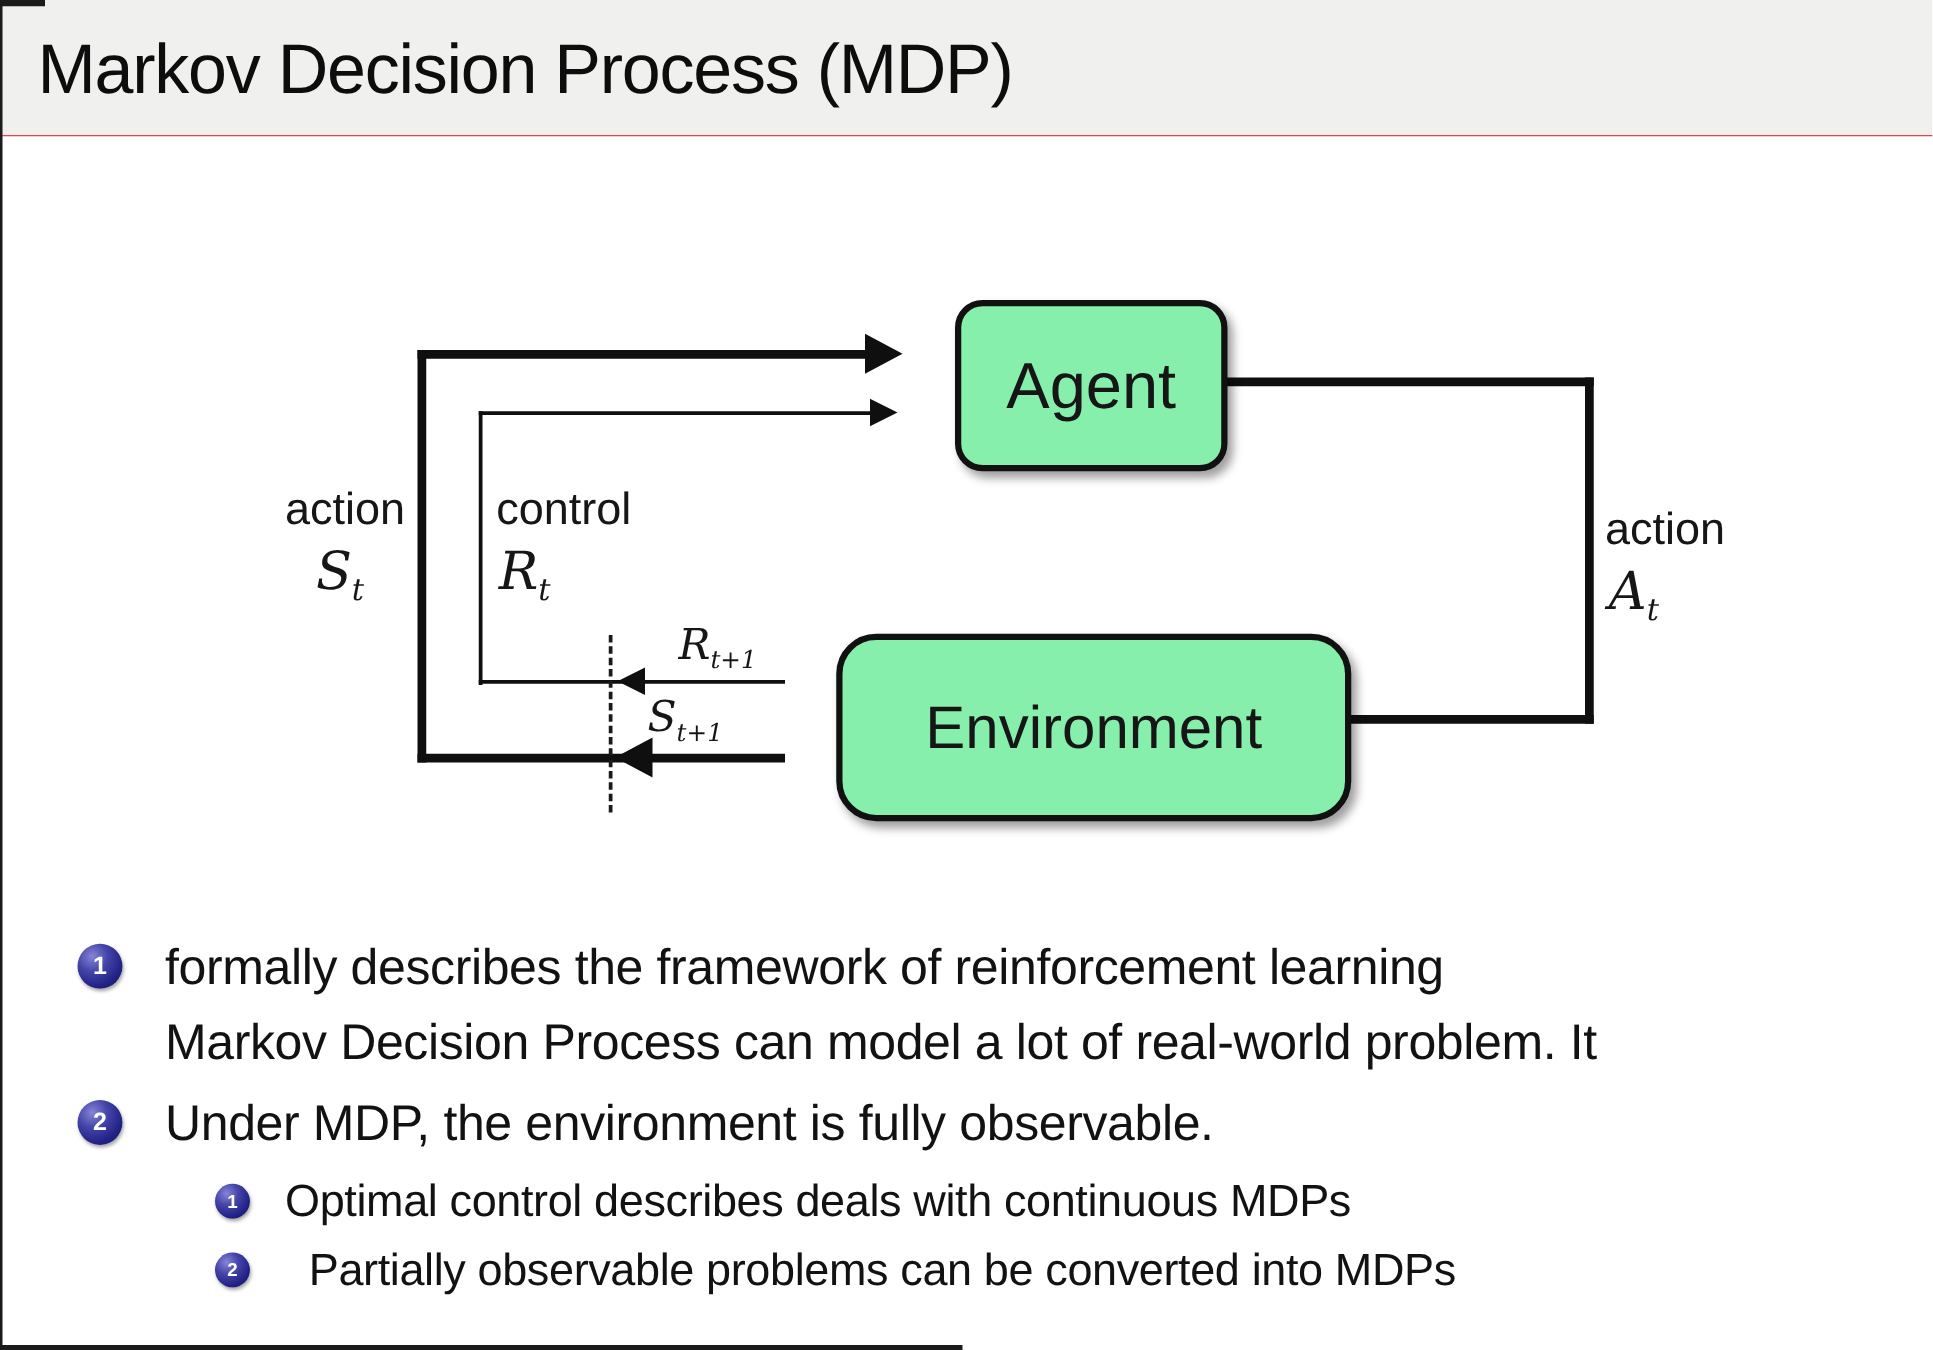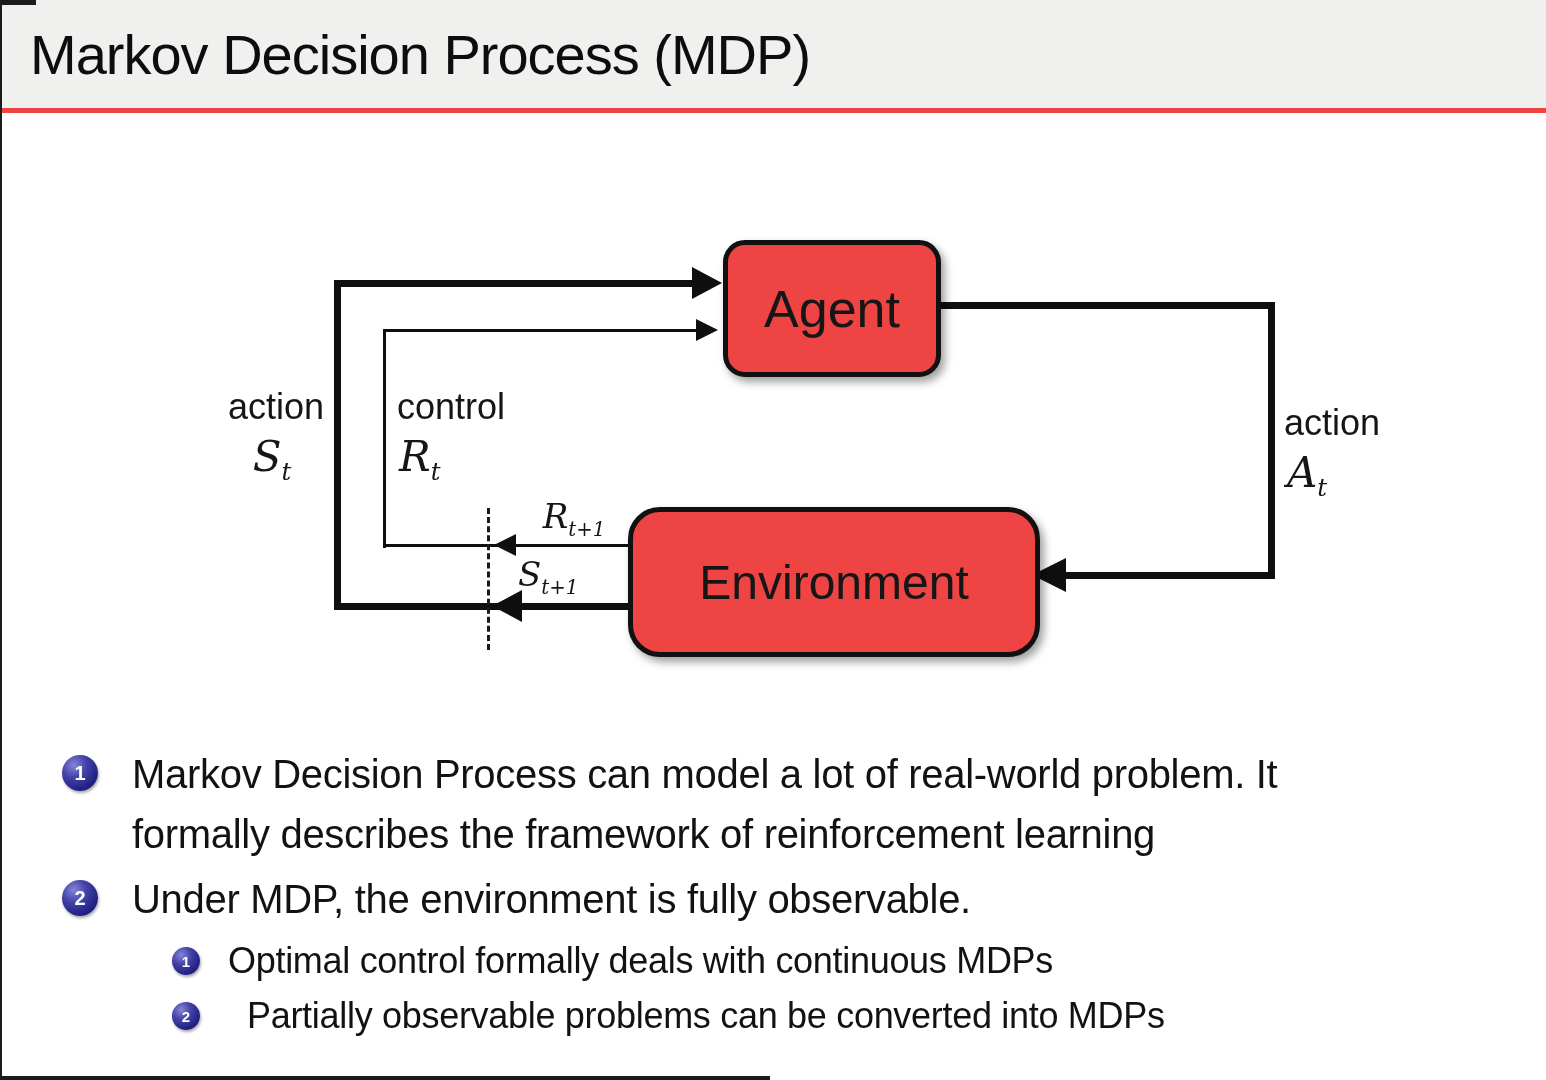--- a/index.html
+++ b/index.html
@@ -14,21 +14,21 @@
   #slide { position:absolute; inset:0; }
 
   
   .frame-left   { position:absolute; left:0; top:0; width:2px; height:1080px; background:#1b1b1b; }
   .frame-topleft{ position:absolute; left:0; top:0; width:36px; height:5px; background:#1b1b1b; }
   .frame-bottom { position:absolute; left:0; top:1076px; width:770px; height:4px; background:#1b1b1b; }
 
   
   .header {
     position:absolute; left:0; top:0; width:1546px; height:108px;
-    background:#f0f0ef; border-bottom:5px solid #ef4444;
+    background:#f0f0ef; border-bottom:1px solid #ef4444;
   }
   .header .title {
     position:absolute; left:30px; top:22px;
     font-size:56px; letter-spacing:-1px; color:#0d0d0d;
     white-space:nowrap;
   }
 
   
   .h-line, .v-line { position:absolute; background:#0f0f0f; z-index:1; }
   .arrow-right { position:absolute; width:0; height:0; z-index:1;
@@ -36,24 +36,25 @@
     border-left:30px solid #0f0f0f; }
   .arrow-right.thin { border-top-width:11px; border-bottom-width:11px; border-left-width:22px; }
   .arrow-left { position:absolute; width:0; height:0; z-index:1;
     border-top:16px solid transparent; border-bottom:16px solid transparent;
     border-right:30px solid #0f0f0f; }
   .arrow-left.thin { border-top-width:11px; border-bottom-width:11px; border-right-width:22px; }
   .arrow-left.big { border-top-width:17px; border-bottom-width:17px; border-right-width:34px; }
   .dashed-line { position:absolute; width:0; border-left:3px dashed #1a1a1a; z-index:1; }
 
   .node-box {
-    position:absolute; z-index:2; background:#ef4444;
+    position:absolute; z-index:2; background:#86efac;
     border:5px solid #111111; border-radius:24px;
     display:flex; align-items:center; justify-content:center;
     box-shadow:4px 5px 8px rgba(0,0,0,0.38);
+    margin-left:41px;
   }
   .node-box .node-label { color:#161616; }
 
   .diag-word {
     position:absolute; z-index:3; font-size:36px; color:#161616; white-space:nowrap;
   }
   .math {
     position:absolute; z-index:3;
     font-family:"DejaVu Serif", serif; font-style:italic;
     font-size:42px; color:#161616; white-space:nowrap;
@@ -141,36 +142,36 @@
       <span>R</span><sub>t+1</sub>
     </div>
     <div class="math small" style="left:518px; top:554px; width:112px; text-align:left;">
       <span>S</span><sub>t+1</sub>
     </div>
   </div>
 
   <div class="bullet-row level1" style="left:62px; top:744px;">
     <div class="badge">1</div>
     <div class="bullet-text" style="width:1400px;">
+      <span class="line">formally describes the framework of reinforcement learning</span>
       <span class="line">Markov Decision Process can model a lot of real-world problem. It</span>
-      <span class="line">formally describes the framework of reinforcement learning</span>
     </div>
   </div>
 
   <div class="bullet-row level1" style="left:62px; top:869px;">
     <div class="badge">2</div>
     <div class="bullet-text" style="width:1400px;">
       <span class="line">Under MDP, the environment is fully observable.</span>
     </div>
   </div>
 
   <div class="bullet-row level2" style="left:172px; top:934px;">
     <div class="badge">1</div>
     <div class="bullet-text" style="width:1300px;">
-      <span class="line">Optimal control formally deals with continuous MDPs</span>
+      <span class="line">Optimal control describes deals with continuous MDPs</span>
     </div>
   </div>
 
   <div class="bullet-row level2" style="left:172px; top:989px;">
     <div class="badge">2</div>
     <div class="bullet-text" style="width:1300px;margin-left:19px;">
       <span class="line">Partially observable problems can be converted into MDPs</span>
     </div>
   </div>
 

